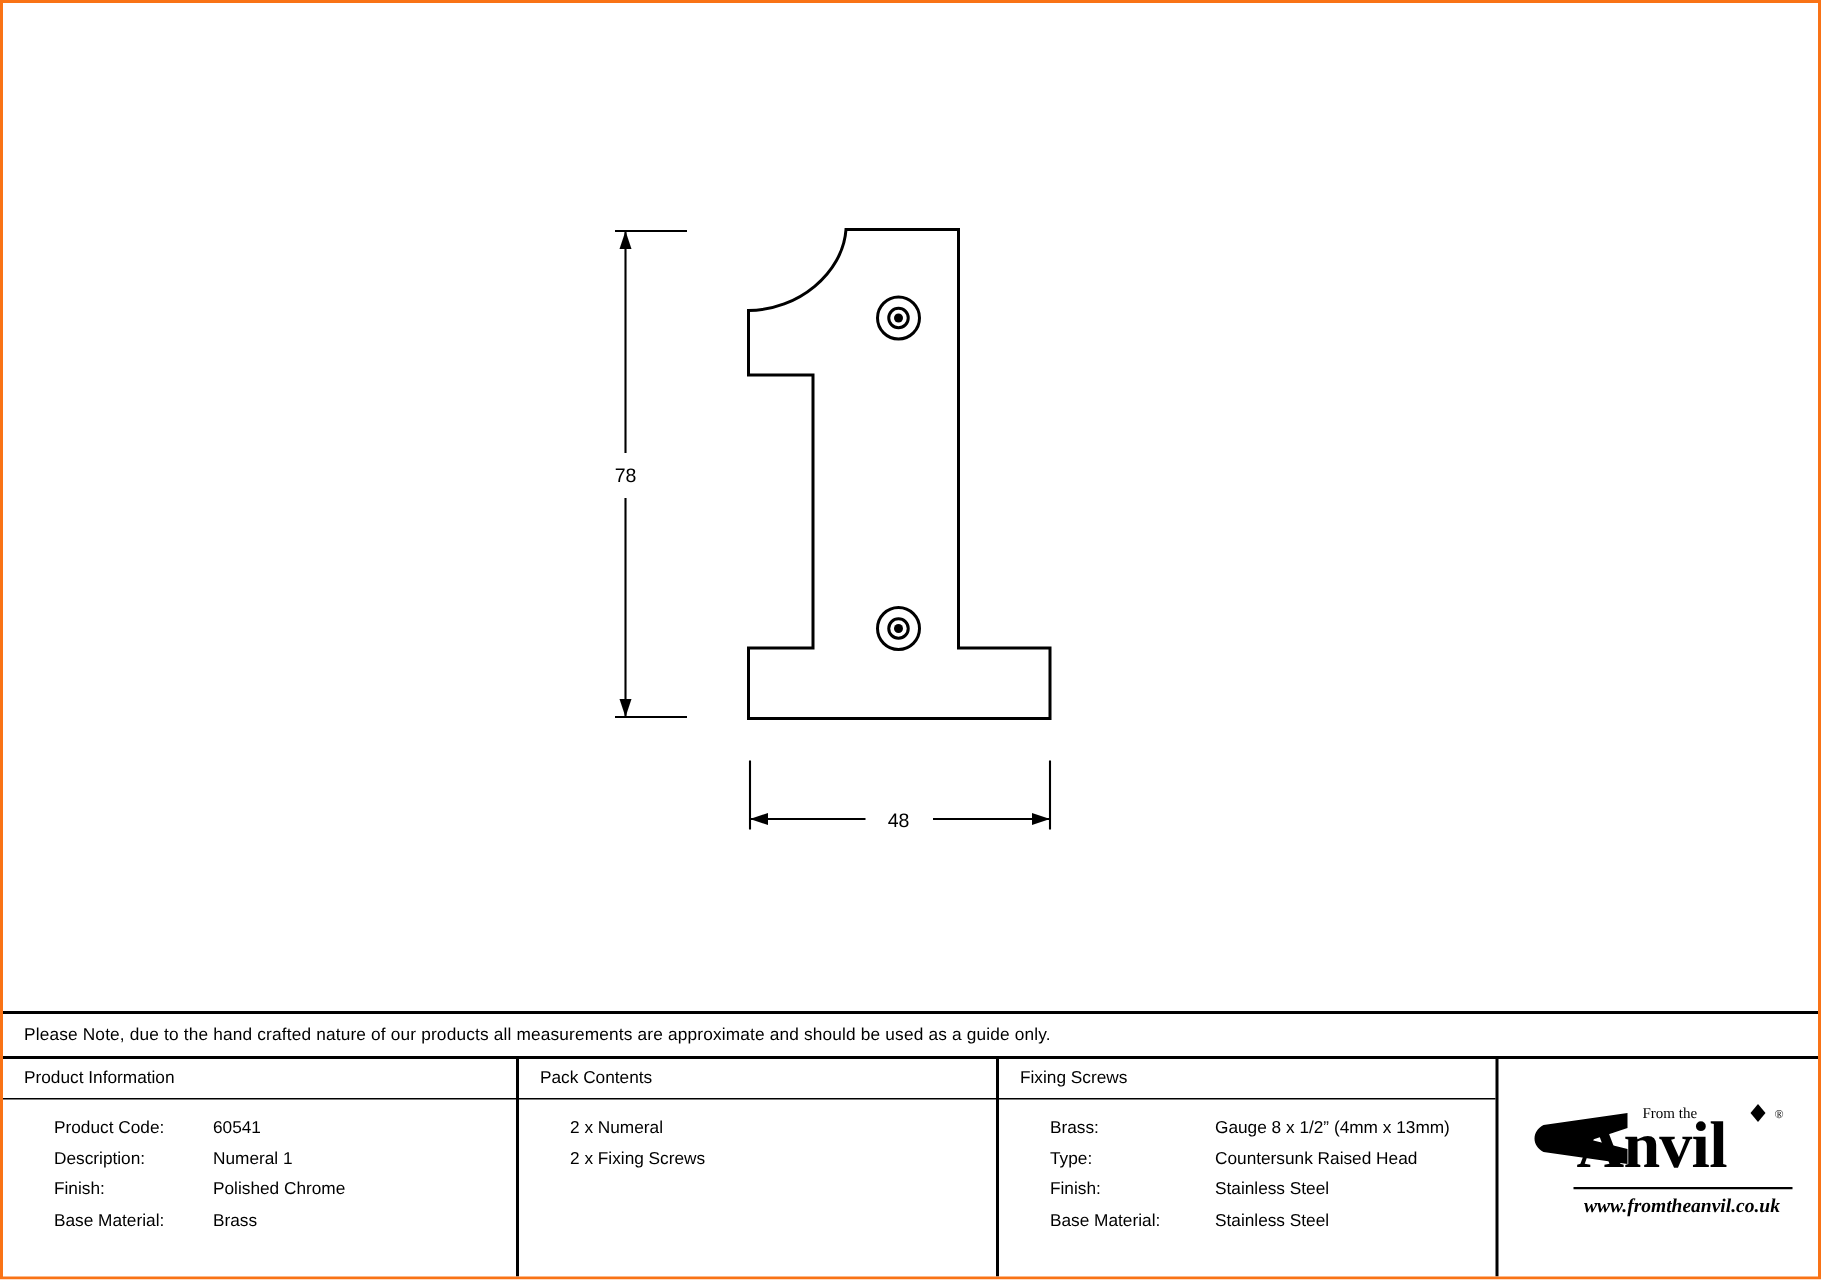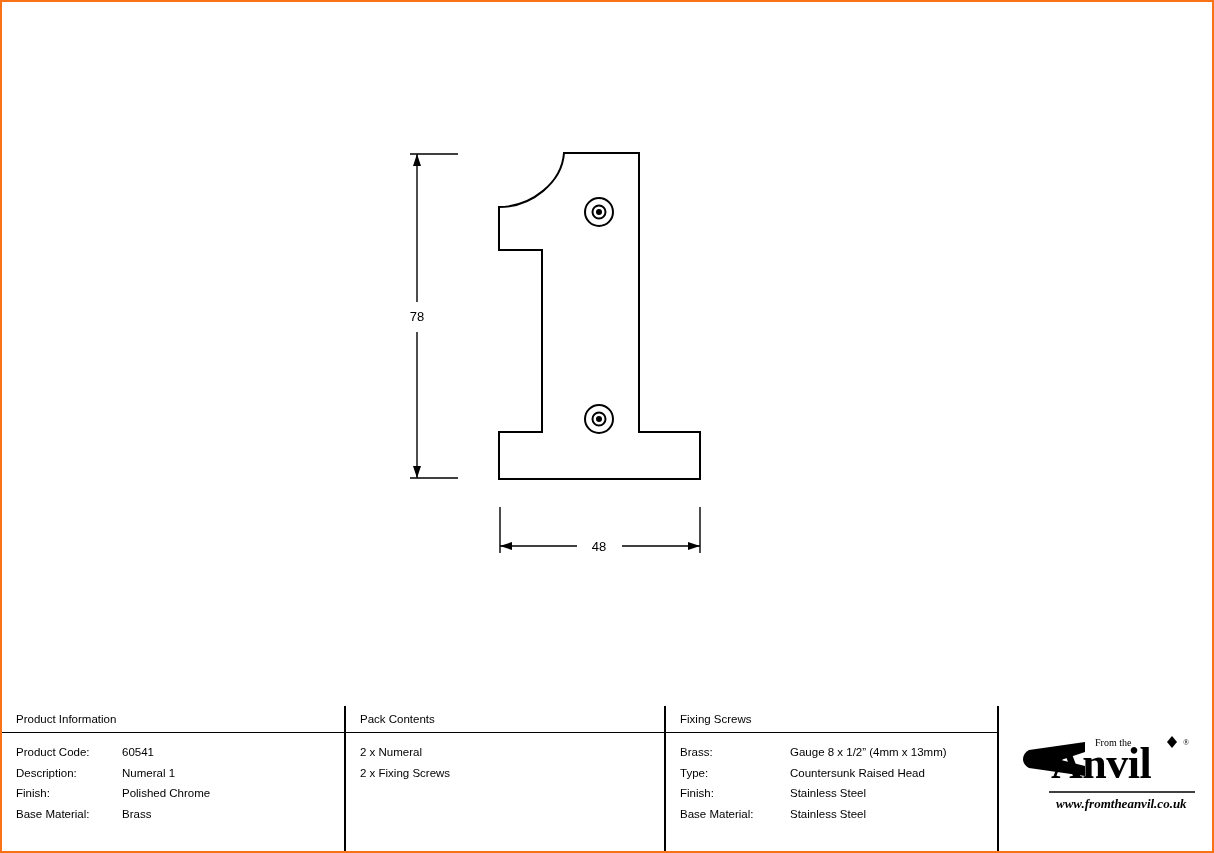--- a/index.html
+++ b/index.html
@@ -74,20 +74,21 @@
     border-bottom: 1px solid #000;
     display: flex;
     align-items: center;
     font-size: 11.5px;
     padding-left: 14px;
     box-sizing: border-box;
   }
   .colbody {
     padding: 9px 4px 0 14px;
     font-size: 11.5px;
+    margin-left: 20px;
   }
   .row {
     display: flex;
     line-height: 20.5px;
   }
   .row .k { width: 106px; flex: 0 0 106px; }
   .row .v { flex: 1 1 auto; }
   .row.plain .v { width: auto; }
   .c3 .row .k { width: 110px; flex: 0 0 110px; }
 
@@ -175,20 +176,23 @@
         <line x1="698" y1="505" x2="698" y2="551"></line>
         <line x1="498" y1="544" x2="575" y2="544"></line>
         <line x1="620" y1="544" x2="698" y2="544"></line>
         <polygon points="498,544 510,540 510,548" fill="#000000" stroke="none"></polygon>
         <polygon points="698,544 686,540 686,548" fill="#000000" stroke="none"></polygon>
       </g>
       <text x="597" y="549" text-anchor="middle" font-family="Liberation Sans, sans-serif" font-size="13" fill="#000000">48</text>
     </svg>
   </div>
 
+  <div id="notice">
+    <div class="txt">Please Note, due to the hand crafted nature of our products all measurements are approximate and should be used as a guide only.</div>
+  </div>
 
   <div id="infotable">
 
     <div class="col c1">
       <div class="colhead">Product Information</div>
       <div class="colbody">
         <div class="row">
           <span class="k">Product Code:</span>
           <span class="v">60541</span>
         </div>

